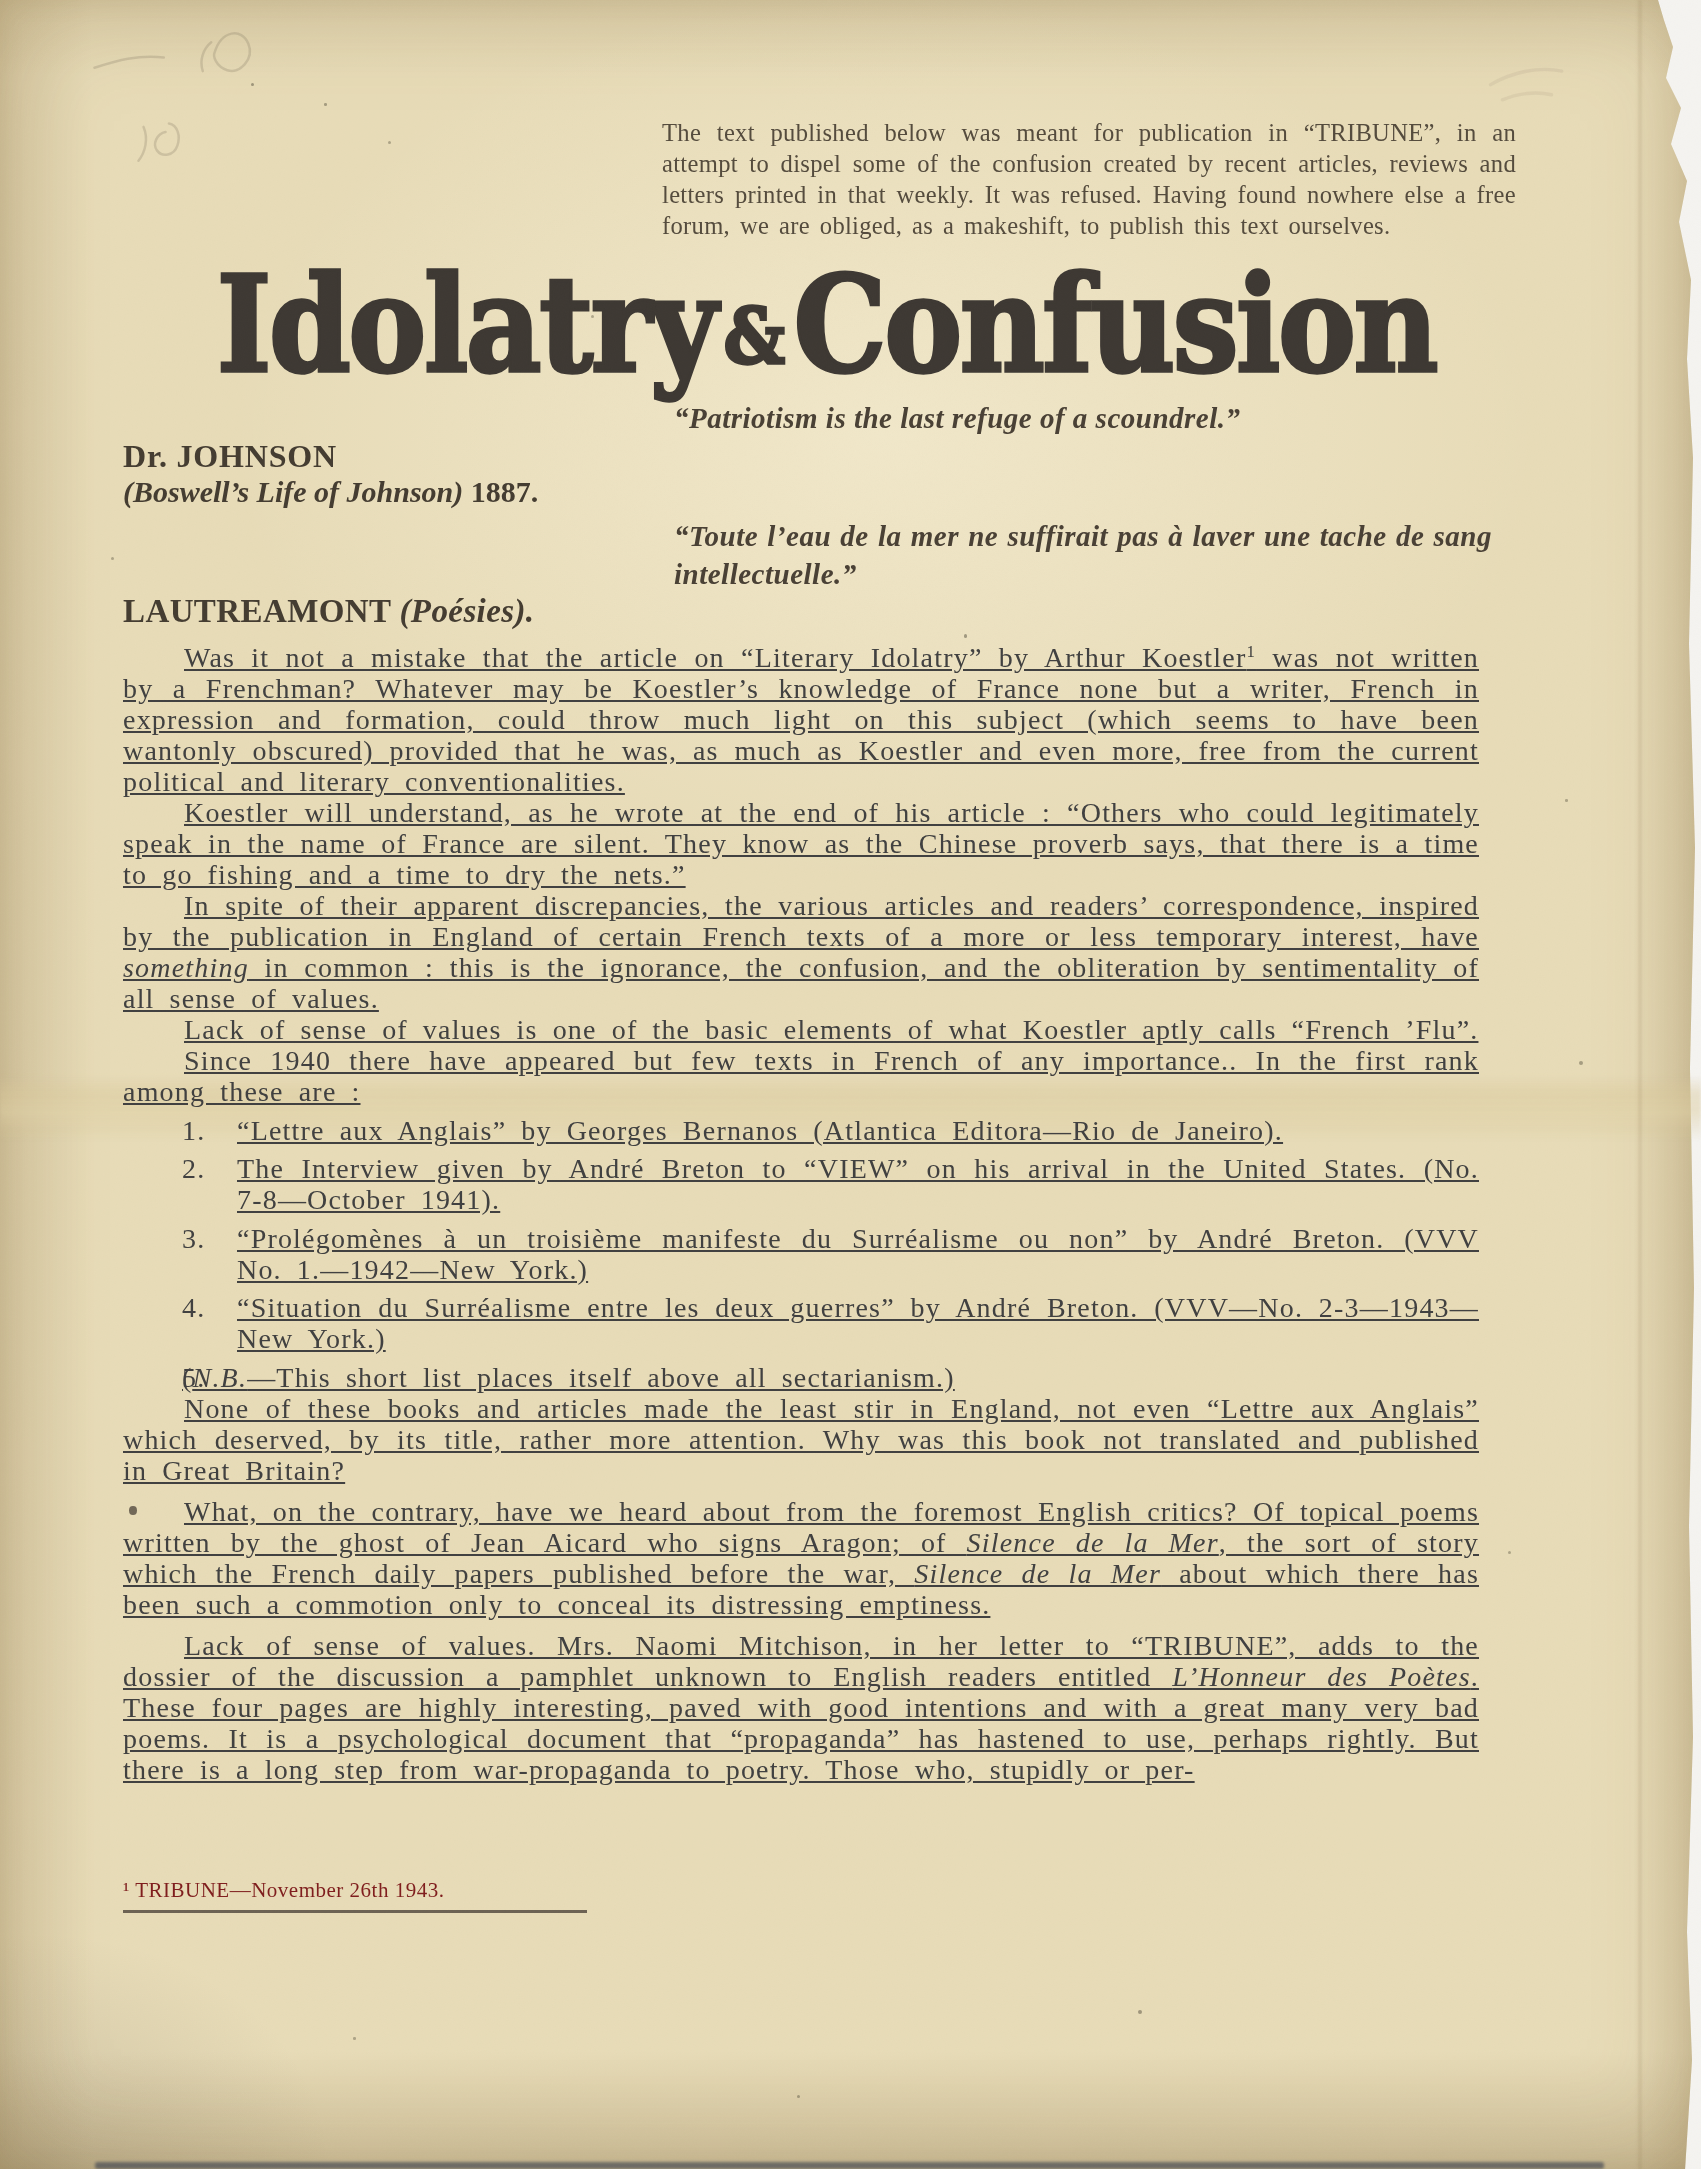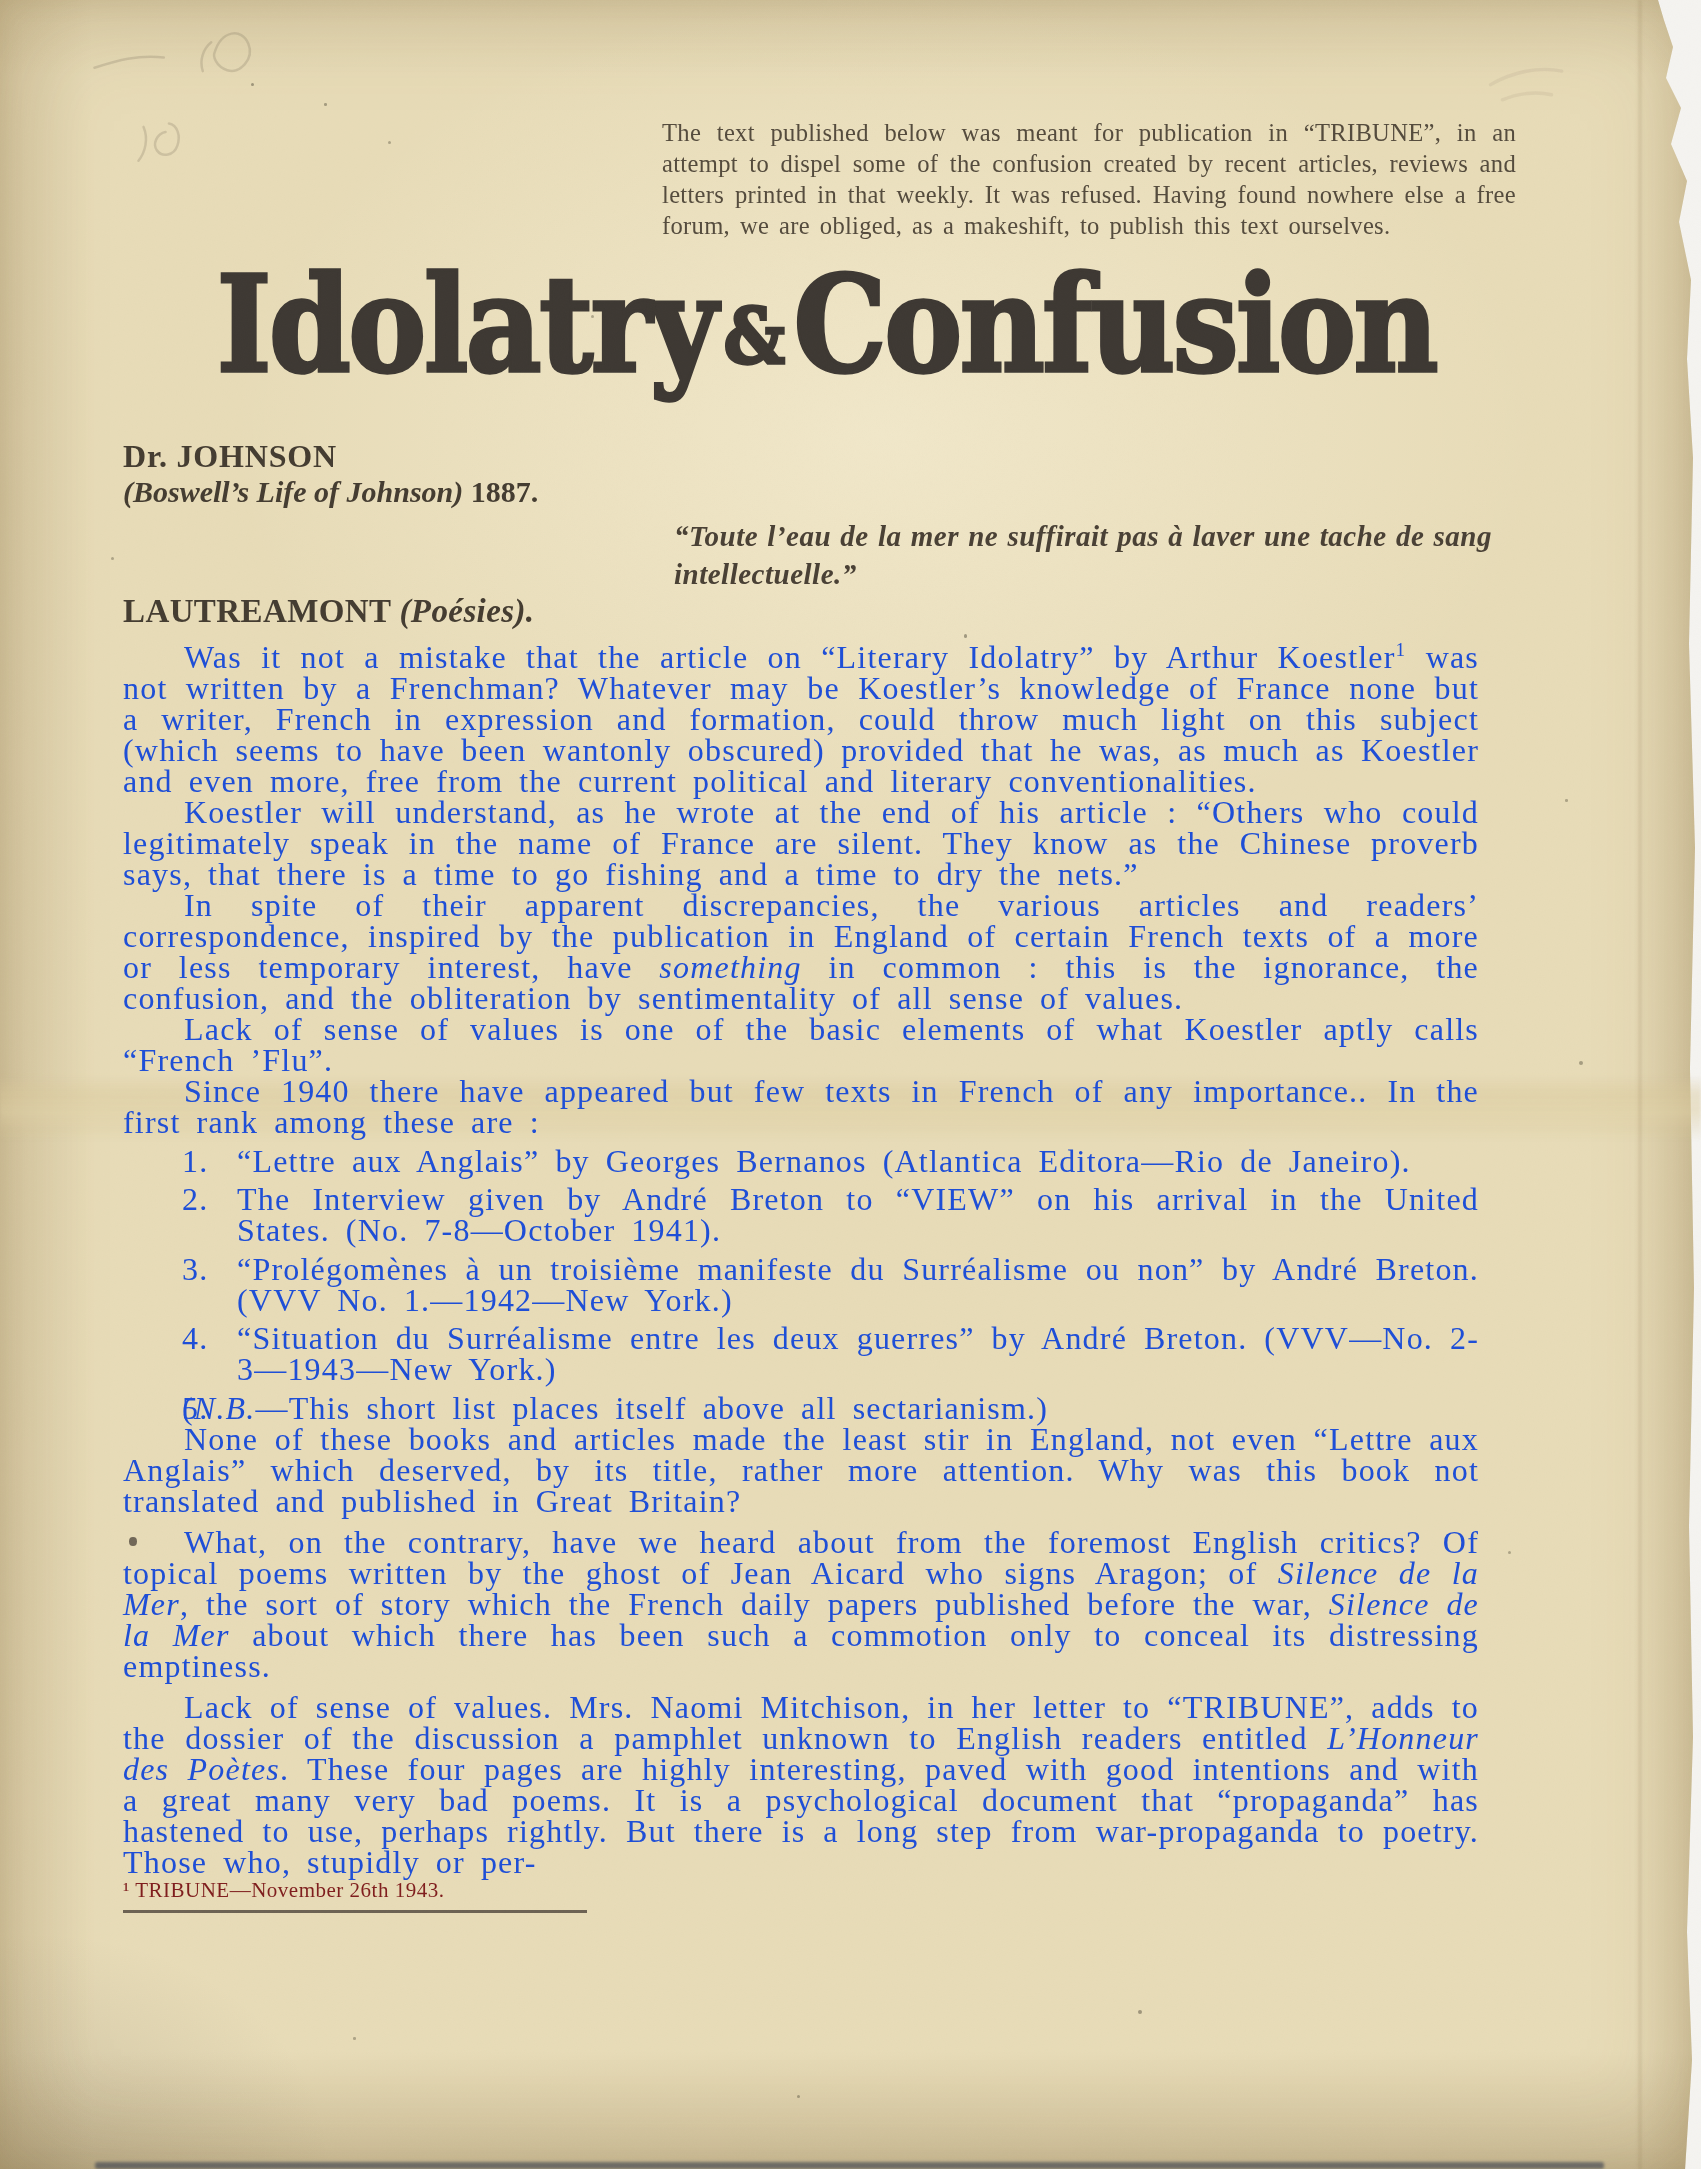--- a/index.html
+++ b/index.html
@@ -46,22 +46,22 @@
   .quote{font-weight:bold;font-style:italic;color:#494035;}
   .q1{position:absolute;left:674px;top:400px;width:831px;font-size:29px;line-height:37px;letter-spacing:0.5px;}
   .attr-line{position:absolute;left:123px;width:1356px;padding-right:12.7px;
     box-sizing:border-box;font-weight:bold;color:#443c31;}
   .attr-johnson{top:438px;font-size:32px;letter-spacing:0.8px;}
   .attr-boswell{top:475px;font-size:30px;}
   .q2{position:absolute;left:674px;top:517px;width:818px;font-size:29px;line-height:38px;
     text-align:justify;letter-spacing:0.5px;}
   .attr-lautreamont{top:593px;font-size:33px;letter-spacing:0.4px;}
   .body-text{position:absolute;left:123px;top:642px;width:1356px;
-    font-size:32px;line-height:31px;text-align:justify;color:#1d4ed8;
-    letter-spacing:1.2px;word-spacing:6.8px;}
+    font-size:28px;line-height:31px;text-align:justify;color:#404040;
+    letter-spacing:1.2px;word-spacing:6.8px;text-decoration:underline;}
   .body-text p{margin:0;}
   .para{text-indent:61px;}
   .p-gap{margin-top:10.2px !important;}
   .li{position:relative;padding-left:114px;margin-top:7.6px !important;}
   .li .li-num{position:absolute;left:59px;top:0;}
   .nb{padding-left:59px;margin-top:1.7px !important;}
   .rel{position:relative;}
   .ink-dot{position:absolute;left:6px;top:10.2px;width:7.6px;height:8.5px;border-radius:50%;
     background:#4a4238;opacity:.75;}
   em{font-style:italic;}
@@ -102,20 +102,21 @@
   <div class="speck" style="left:1508px;top:1551px;width:3.4px;height:3.4px;opacity:.4"></div>
   <div class="speck" style="left:1138px;top:2010px;width:4.2px;height:4.2px;opacity:.5"></div>
   <div class="speck" style="left:797px;top:2095px;width:3.4px;height:3.4px;opacity:.45"></div>
   <div class="speck" style="left:353px;top:2037px;width:2.5px;height:2.5px;opacity:.4"></div>
   <div class="speck" style="left:591px;top:315px;width:3.4px;height:3.4px;opacity:.4"></div>
 
   <div class="header-note ink">The text published below was meant for publication in “TRIBUNE”, in an attempt to dispel some of the confusion created by recent articles, reviews and letters printed in that weekly.  It was refused.  Having found nowhere else a free forum, we are obliged, as a makeshift, to publish this text ourselves.</div>
 
   <div class="main-title"><span>Idolatry</span><span class="amp">&amp;</span><span>Confusion</span></div>
 
+  <div class="quote q1">“Patriotism is the last refuge of a scoundrel.”</div>
   <div class="attr-line attr-johnson">Dr. JOHNSON</div>
   <div class="attr-line attr-boswell"><em>(Boswell’s Life of Johnson) </em><span>1887.</span></div>
   <div class="quote q2">“Toute l’eau de la mer ne suffirait pas à laver une tache de sang intellectuelle.”</div>
   <div class="attr-line attr-lautreamont"><span>LAUTREAMONT </span><em>(Poésies).</em></div>
 
   <div class="body-text">
     <p class="para"><span>Was it not a mistake that the article on “Literary Idolatry” by Arthur Koestler</span><sup>1</sup><span> was not written by a Frenchman?  Whatever may be Koestler’s knowledge of France none but a writer, French in expression and formation, could throw much light on this subject (which seems to have been wantonly obscured) provided that he was, as much as Koestler and even more, free from the current political and literary conventionalities.</span></p>
     <p class="para"><span>Koestler will understand, as he wrote at the end of his article : “Others who could legitimately speak in the name of France are silent.  They know as the Chinese proverb says, that there is a time to go fishing and a time to dry the nets.”</span></p>
     <p class="para"><span>In spite of their apparent discrepancies, the various articles and readers’ correspondence, inspired by the publication in England of certain French texts of a more or less temporary interest, have </span><em>something</em><span> in common : this is the ignorance, the confusion, and the obliteration by sentimentality of all sense of values.</span></p>
     <p class="para"><span>Lack of sense of values is one of the basic elements of what Koestler aptly calls “French ’Flu”.</span></p>

